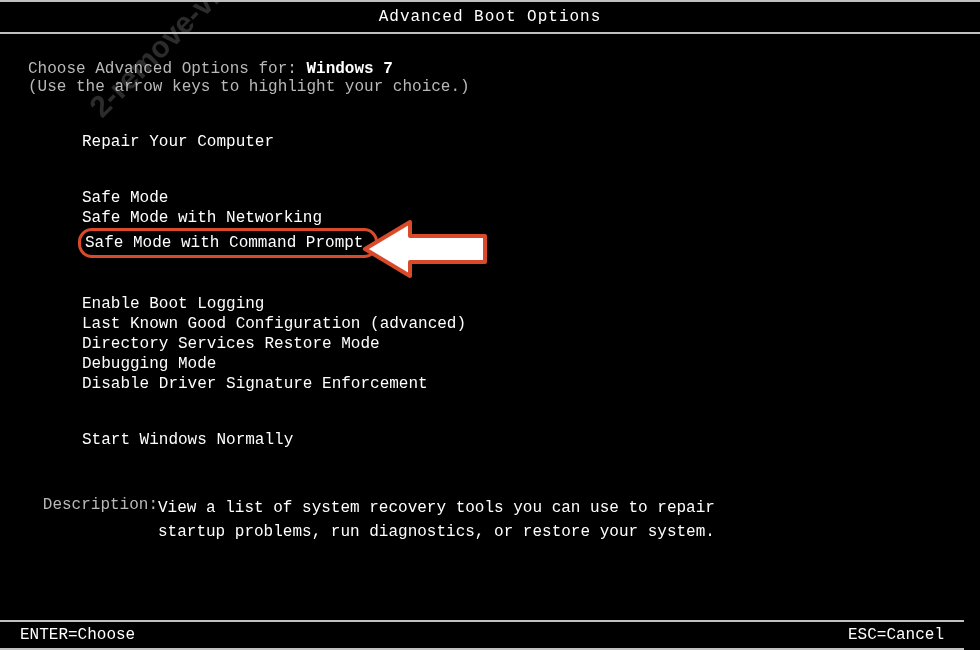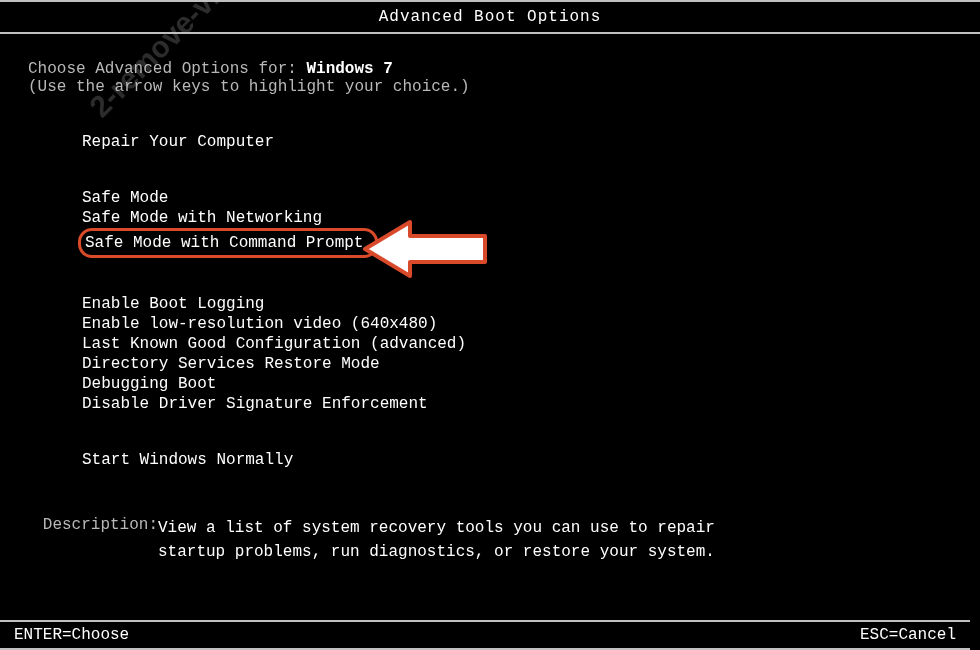--- a/index.html
+++ b/index.html
@@ -82,26 +82,26 @@
     }
     .desc-text {
       color: #fff;
       max-width: 560px;
       line-height: 24px;
     }
     .footer {
       position: absolute;
       bottom: 0;
       left: 0;
-      right: 10px;
+      right: 16px;
       border-top: 2px solid #c0c0c0;
       border-bottom: 2px solid #c0c0c0;
       display: flex;
       justify-content: space-between;
-      padding: 4px 14px;
+      padding: 4px 20px;
       color: #fff;
     }
     .watermark {
       position: absolute;
       top: 95px;
       left: 95px;
       color: rgba(200,200,200,0.22);
       font-family: Arial, sans-serif;
       font-size: 30px;
       font-weight: bold;
@@ -134,24 +134,23 @@
     </div>
 
     <div class="menu-group">
       <div class="menu-item-wrap"><span class="menu-item">Safe Mode</span></div>
       <div class="menu-item-wrap"><span class="menu-item">Safe Mode with Networking</span></div>
       <div class="menu-item-wrap"><span class="menu-item highlighted">Safe Mode with Command Prompt</span></div>
     </div>
 
     <div class="menu-group">
       <div class="menu-item-wrap"><span class="menu-item">Enable Boot Logging</span></div>
-      <div class="menu-item-wrap"><span class="menu-item">Enable low-resolution video (640x480)</span></div>
       <div class="menu-item-wrap"><span class="menu-item">Last Known Good Configuration (advanced)</span></div>
       <div class="menu-item-wrap"><span class="menu-item">Directory Services Restore Mode</span></div>
-      <div class="menu-item-wrap"><span class="menu-item">Debugging Boot</span></div>
+      <div class="menu-item-wrap"><span class="menu-item">Debugging Mode</span></div>
       <div class="menu-item-wrap"><span class="menu-item">Disable Driver Signature Enforcement</span></div>
     </div>
 
     <div class="menu-group">
       <div class="menu-item-wrap"><span class="menu-item">Start Windows Normally</span></div>
     </div>
 
   </div>
 
   <div class="description">

